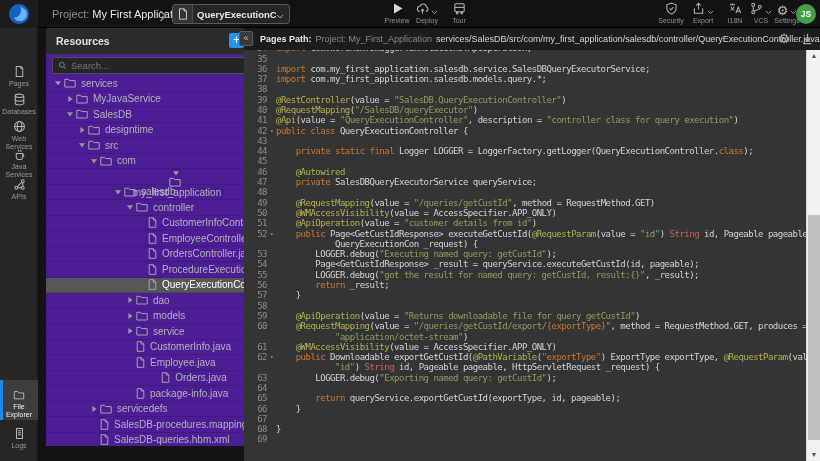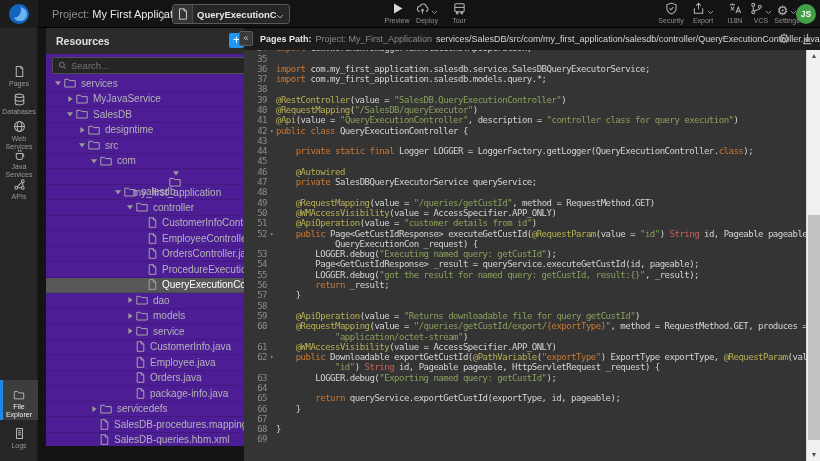--- a/index.html
+++ b/index.html
@@ -488,21 +488,21 @@
       <div class="trow" style="padding-left: 80px;">
         <span class="arrow"></span>
         <span class="ticn">
           <svg width="9" height="11" viewBox="0 0 9 11">
             <path d="M1.2 .7 h4 L7.8 3 V10.3 H1.2 Z" stroke="#a5a5a5" fill="none"></path>
             <path d="M5.2 .7 V3 H7.8" stroke="#a5a5a5" fill="none"></path>
           </svg>
         </span>
         <span>Employee.java</span>
       </div>
-      <div class="trow" style="padding-left: 80px;">
+      <div class="trow" style="padding-left: 80px; justify-content: center;">
         <span class="arrow"></span>
         <span class="ticn">
           <svg width="9" height="11" viewBox="0 0 9 11">
             <path d="M1.2 .7 h4 L7.8 3 V10.3 H1.2 Z" stroke="#a5a5a5" fill="none"></path>
             <path d="M5.2 .7 V3 H7.8" stroke="#a5a5a5" fill="none"></path>
           </svg>
         </span>
         <span>Orders.java</span>
       </div>
       <div class="trow" style="padding-left: 80px;">

